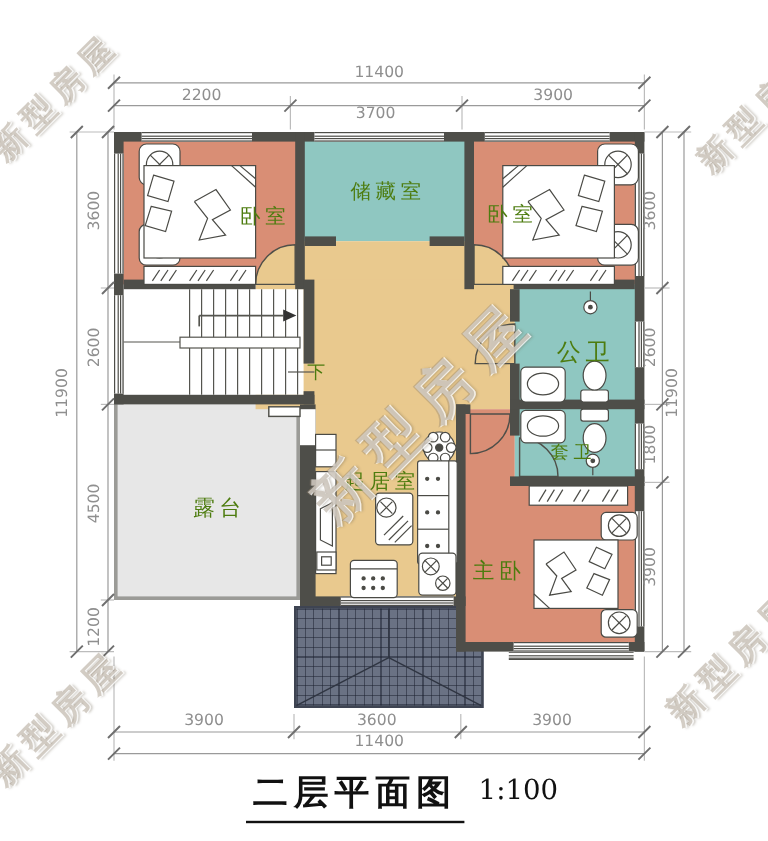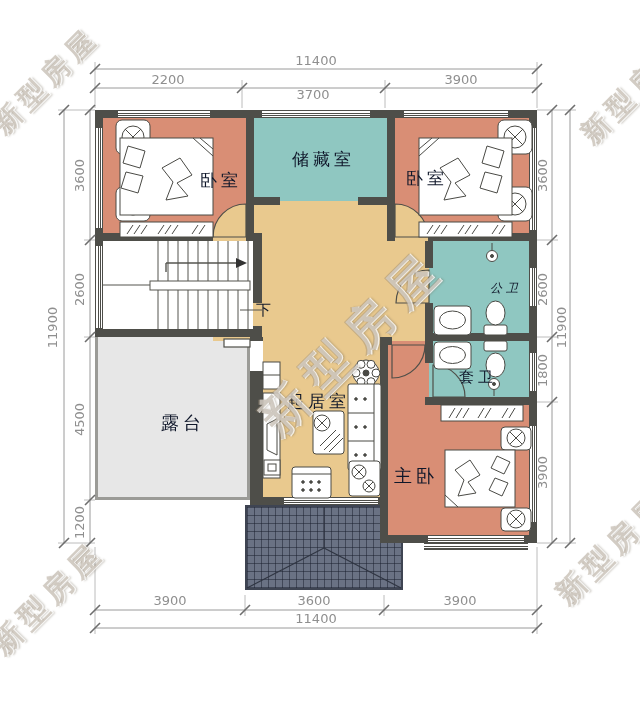--- a/index.html
+++ b/index.html
@@ -13,21 +13,21 @@
          background-size:100% 1px;background-position:0 2px,0 4px;background-repeat:no-repeat;}
   .win-v{position:absolute;background:#fff;box-sizing:border-box;
          border-left:1px solid #4e4e49;border-right:1px solid #4e4e49;
          background-image:linear-gradient(90deg,#4e4e49,#4e4e49),linear-gradient(90deg,#4e4e49,#4e4e49);
          background-size:1px 100%;background-position:2px 0,4px 0;background-repeat:no-repeat;}
   .opening{position:absolute;background:#fff;}
   .roof{position:absolute;background-color:#6a7284;border:2px solid #3e4452;box-sizing:border-box;
         background-image:repeating-linear-gradient(90deg,rgba(25,30,45,.5) 0 1px,transparent 1px 7px),
                          repeating-linear-gradient(0deg,rgba(25,30,45,.5) 0 1px,transparent 1px 8px);}
   .terrace{position:absolute;background:#e7e7e7;border:3px solid #9b9b97;border-top:none;box-sizing:border-box;}
-  .rlabel{position:absolute;color:#0f172a;font-family:"DejaVu Serif",serif;letter-spacing:4px;white-space:nowrap;}
+  .rlabel{position:absolute;color:#4d7c0f;font-family:"DejaVu Serif",serif;letter-spacing:4px;white-space:nowrap;}
   .dim{position:absolute;color:#8f8f8f;font-size:13px;white-space:nowrap;width:60px;text-align:center;}
   .dim.v{transform:rotate(-90deg);}
   .wm{position:absolute;transform:rotate(-45deg);color:rgba(150,136,116,.40);font-weight:bold;
       font-family:"DejaVu Serif",serif;white-space:nowrap;pointer-events:none;
       text-shadow:1px 1px 0 rgba(255,255,255,.8),2px 2px 2px rgba(100,90,70,.30);}
   .titlebar{position:absolute;left:170px;top:641px;width:330px;text-align:center;color:#111;
             font-family:"DejaVu Serif",serif;}
   .titlebar .t{font-size:29px;font-weight:bold;letter-spacing:5px;border-bottom:2px solid #111;
                padding:0 6px 3px 6px;display:inline-block;}
   .titlebar .s{font-size:23px;margin-left:12px;vertical-align:4px;}
@@ -323,21 +323,21 @@
         <line x1="327" y1="418" x2="317" y2="428"></line>
       <line x1="324" y1="450" x2="340" y2="434"></line>
         <line x1="329" y1="452" x2="343" y2="438"></line>
         <line x1="320" y1="446" x2="336" y2="430"></line>
     </g>
   </svg>
 
   <div class="rlabel" style="left:200px;top:169px;font-size:17px;">卧室</div>
   <div class="rlabel" style="left:292px;top:148px;font-size:17px;">储藏室</div>
   <div class="rlabel" style="left:406px;top:167px;font-size:17px;">卧室</div>
-  <div class="rlabel" style="left:490px;top:280px;font-size:12px;font-style:italic;">公卫</div>
+  <div class="rlabel" style="left:464px;top:280px;font-size:20px;">公卫</div>
   <div class="rlabel" style="left:459px;top:368px;font-size:15px;">套卫</div>
   <div class="rlabel" style="left:287px;top:390px;font-size:17px;">起居室</div>
   <div class="rlabel" style="left:161px;top:411px;font-size:18px;">露台</div>
   <div class="rlabel" style="left:394px;top:464px;font-size:18px;">主卧</div>
   <div class="rlabel" style="left:256px;top:301px;font-size:15px;letter-spacing:0;">下</div>
 
   <div class="dim" style="left:286px;top:53px;">11400</div>
   <div class="dim" style="left:138px;top:72px;">2200</div>
   <div class="dim" style="left:283px;top:72px;margin-top:15px;">3700</div>
   <div class="dim" style="left:431px;top:72px;">3900</div>
@@ -355,14 +355,17 @@
   <div class="dim v" style="left:512px;top:363px;">1800</div>
   <div class="dim v" style="left:512px;top:465px;">3900</div>
   <div class="dim v" style="left:531px;top:320px;">11900</div>
 
   <div class="wm" style="left:-22px;top:62px;font-size:28px;letter-spacing:6px;">新型房屋</div>
   <div class="wm" style="left:566px;top:72px;font-size:28px;letter-spacing:6px;">新型房屋</div>
   <div class="wm" style="left:232px;top:310px;font-size:48px;letter-spacing:12px;">新型房屋</div>
   <div class="wm" style="left:-24px;top:578px;font-size:30px;letter-spacing:6px;">新型房屋</div>
   <div class="wm" style="left:540px;top:528px;font-size:30px;letter-spacing:6px;">新型房屋</div>
 
+  <div class="titlebar">
+    <span class="t">二层平面图</span><span class="s">1:100</span>
+  </div>
 
 </div>
 
 </body></html>

